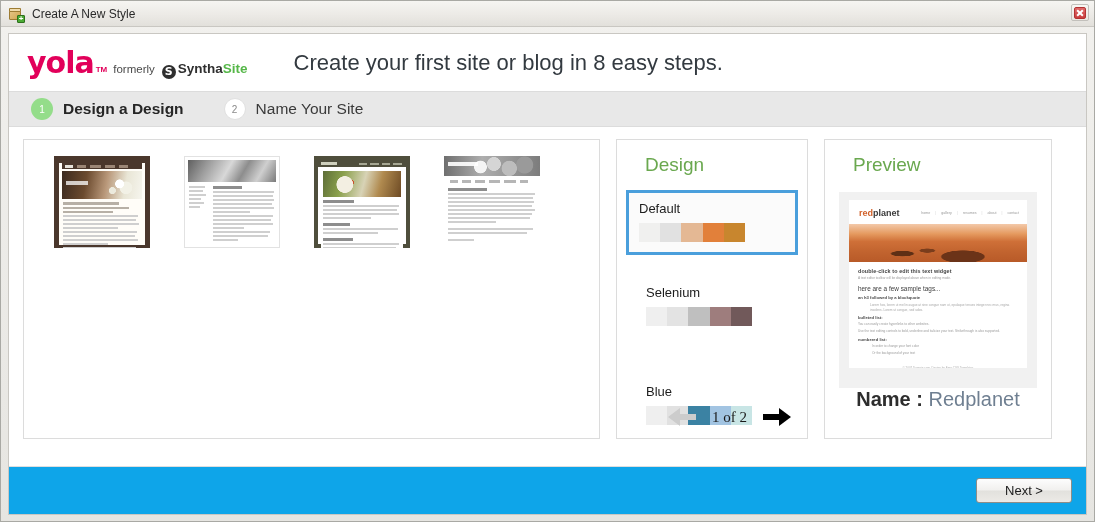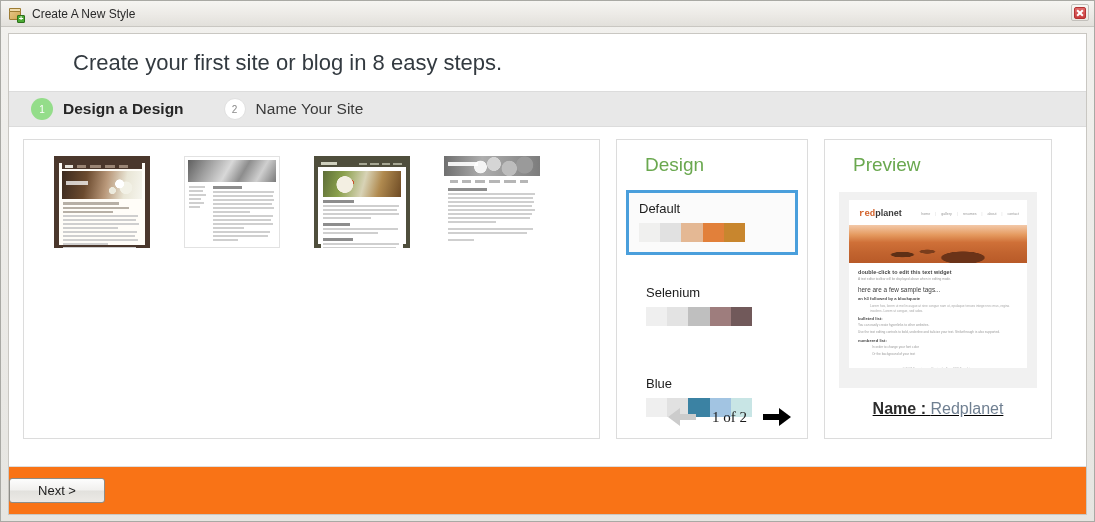--- a/index.html
+++ b/index.html
@@ -274,52 +274,52 @@
     height: 196px;
     padding: 8px 0 0 0;
     position: relative;
   }
   #site {
     background: #ffffff; margin: 0 10px; height: 168px;
     position: relative; overflow: hidden;
   }
   #site .sb-head { display:flex; align-items:center; justify-content:space-between; padding: 8px 8px 6px 10px; }
   #site .brand { font-size: 9px; font-weight: bold; color: #3a3a3a; }
-  #site .brand em { font-style: normal; color: #d2622b; font-family: Liberation Mono, monospace; }
+  #site .brand em { font-style: normal; color: #d2622b; }
   #site .snav { display:flex; gap:5px; font-size:3.6px; color:#9a9a9a; align-items:center;}
   #site .snav s { text-decoration:none; color:#cfcfcf; }
   #site .shero {
     height: 38px;
     background:
       radial-gradient(ellipse at 64% 86%, #6b3318 0 13%, rgba(0,0,0,0) 14%),
       radial-gradient(ellipse at 30% 78%, #5e2f15 0 6%, rgba(0,0,0,0) 7%),
       radial-gradient(ellipse at 44% 70%, #7a3d1c 0 5%, rgba(0,0,0,0) 6%),
       linear-gradient(#f3c9a9 0%, #e59a5f 26%, #cf7038 46%, #c2642f 72%, #b85a28 100%);
   }
   #site .sbody { padding: 6px 9px 0 9px; }
   #site .h1 { font-size: 5.4px; color: #444; font-weight: bold; letter-spacing:.1px;}
   #site .h2 { font-size: 6.4px; color: #3d3d3d; margin-top: 4px; }
   #site .h3 { font-size: 4.2px; color: #4a4a4a; font-weight:bold; margin-top: 3px;}
   #site .p  { font-size: 3.2px; color: #9b9b9b; margin-top: 2px; line-height: 1.5; }
   #site .q  { font-size: 3.2px; color: #a8a8a8; margin: 3px 0 0 12px; line-height: 1.5; }
   #site .ol { font-size: 3.2px; color:#9b9b9b; margin: 2px 0 0 14px; line-height: 1.6;}
   #site .foot { font-size: 3px; color: #b0b0b0; text-align:center; padding-top: 10px; }
   #preview-name {
-    text-align: center; margin-top: 12px; font-size: 16px; text-decoration: underline;
+    text-align: center; font-size: 20px;
   }
   #preview-name .k { font-weight: bold; color: #2d2d2d; }
   #preview-name .v { color: #6f7f91; }
 
   
   #footer {
     flex: 0 0 48px; height: 48px;
     border-top: 1px solid #dedede;
-    display: flex; align-items: center; justify-content: flex-start;
+    display: flex; align-items: center; justify-content: flex-end;
     padding-right: 14px;
-    background: #f97316;
+    background: #0ea5e9;
   }
   #next-btn {
     min-width: 96px; height: 25px;
     background: linear-gradient(#fdfdfd 0%, #f1f0ee 48%, #e2e1dd 52%, #eceae6 100%);
     border: 1px solid #8d8d88;
     border-radius: 3px;
     font-size: 13px; color: #1b1b1b;
     display: flex; align-items: center; justify-content: center;
     cursor: pointer;
     font-family: "Liberation Sans", sans-serif;
@@ -338,20 +338,28 @@
     </span>
     <span id="title-text">Create A New Style</span>
     <div id="close-btn">
         <span class="sq"></span>
       </div>
   </div>
 
   <div id="dialog">
 
     <div id="dlg-header">
+      <div class="logo">
+        <span class="yola">yola</span>
+        <span class="tm">TM</span>
+        <span class="formerly">formerly</span>
+        <span class="smark">S</span>
+        <span class="syntha">Syntha</span>
+        <span class="site">Site</span>
+      </div>
       <div id="header-title">Create your first site or blog in 8 easy steps.</div>
     </div>
 
     <div id="steps">
       <div class="step active">
         <span class="bullet">1</span>
         <span class="label">Design a Design</span>
       </div>
       <div class="step inactive">
         <span class="bullet">2</span>
@@ -513,21 +521,21 @@
             <div class="sw-name">Selenium</div>
             <div class="sw-strip">
               <span style="background:#efefef"></span>
                 <span style="background:#e3e3e3"></span>
               <span style="background:#bfbfbf"></span>
                 <span style="background:#9e7d7d"></span>
               <span style="background:#71595a"></span>
             </div>
           </div>
 
-          <div class="swatch-item plain" style="margin-top:32px">
+          <div class="swatch-item plain" style="margin-top:40px">
             <div class="sw-name">Blue</div>
             <div class="sw-strip">
               <span style="background:#efefef"></span>
                 <span style="background:#e1e1e1"></span>
               <span style="background:#3b82a3"></span>
                 <span style="background:#a2c4e2"></span>
               <span style="background:#c8e5e5"></span>
             </div>
           </div>
         </div>

